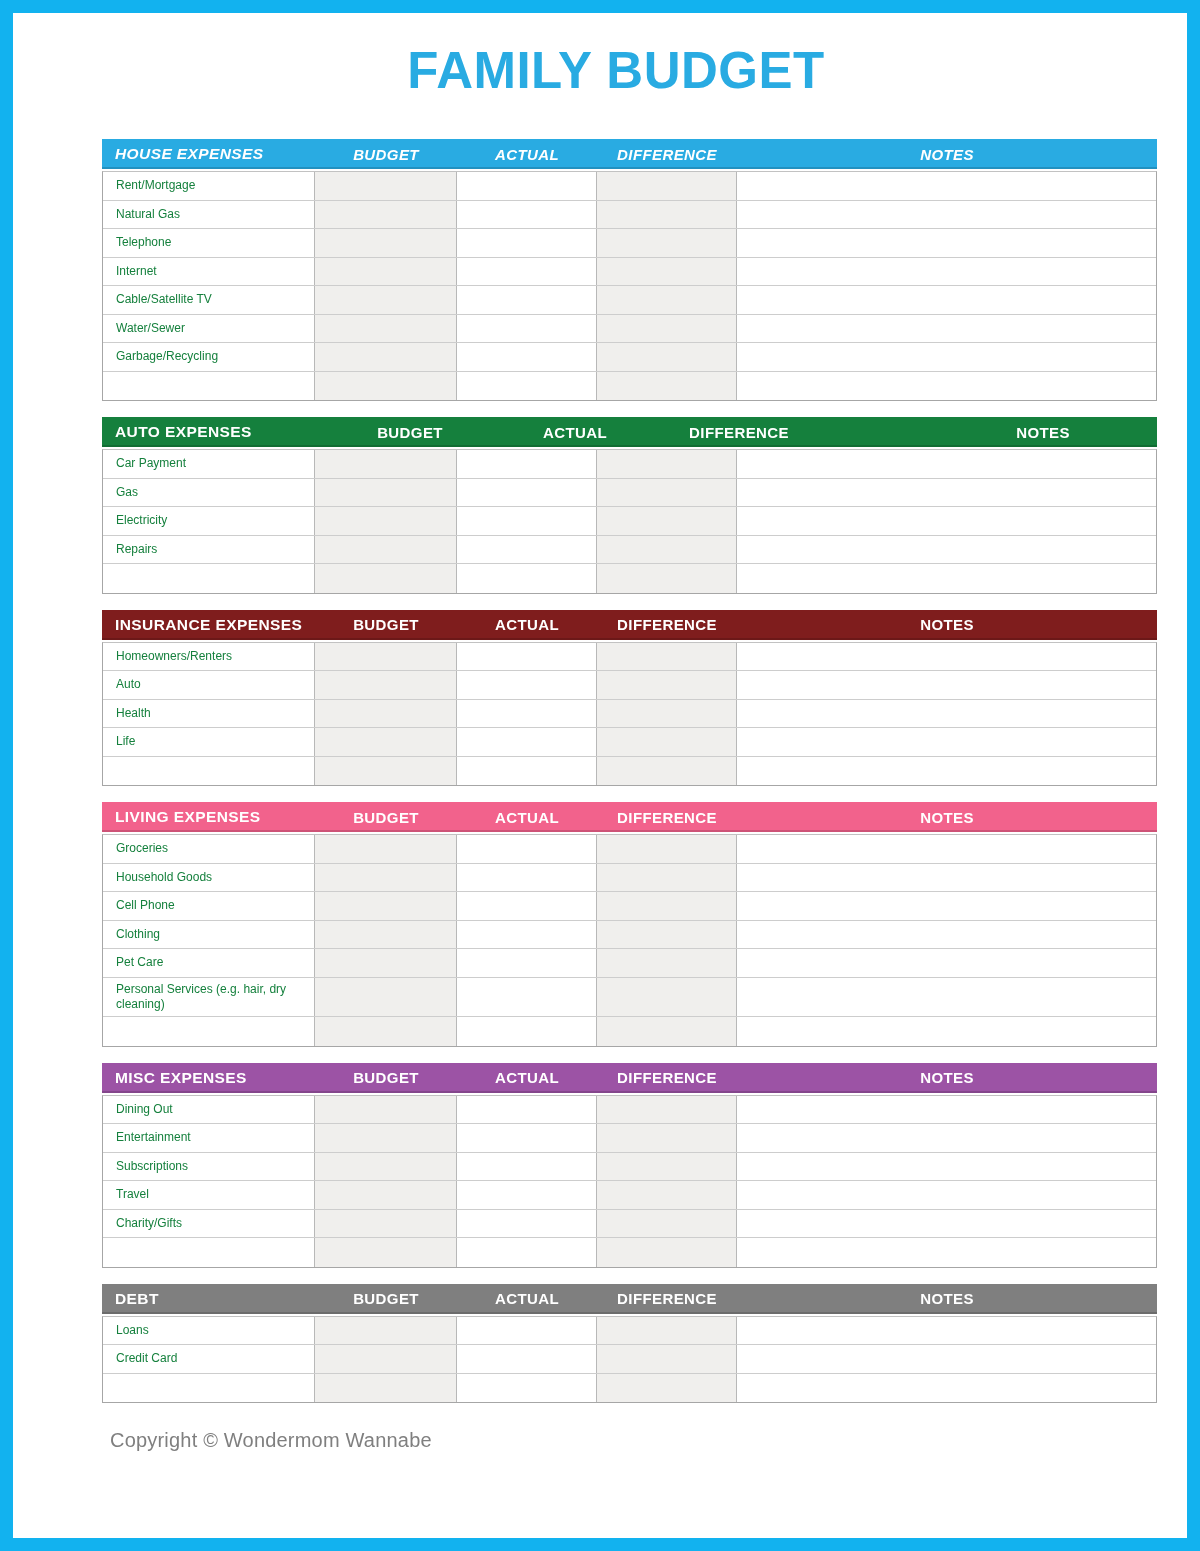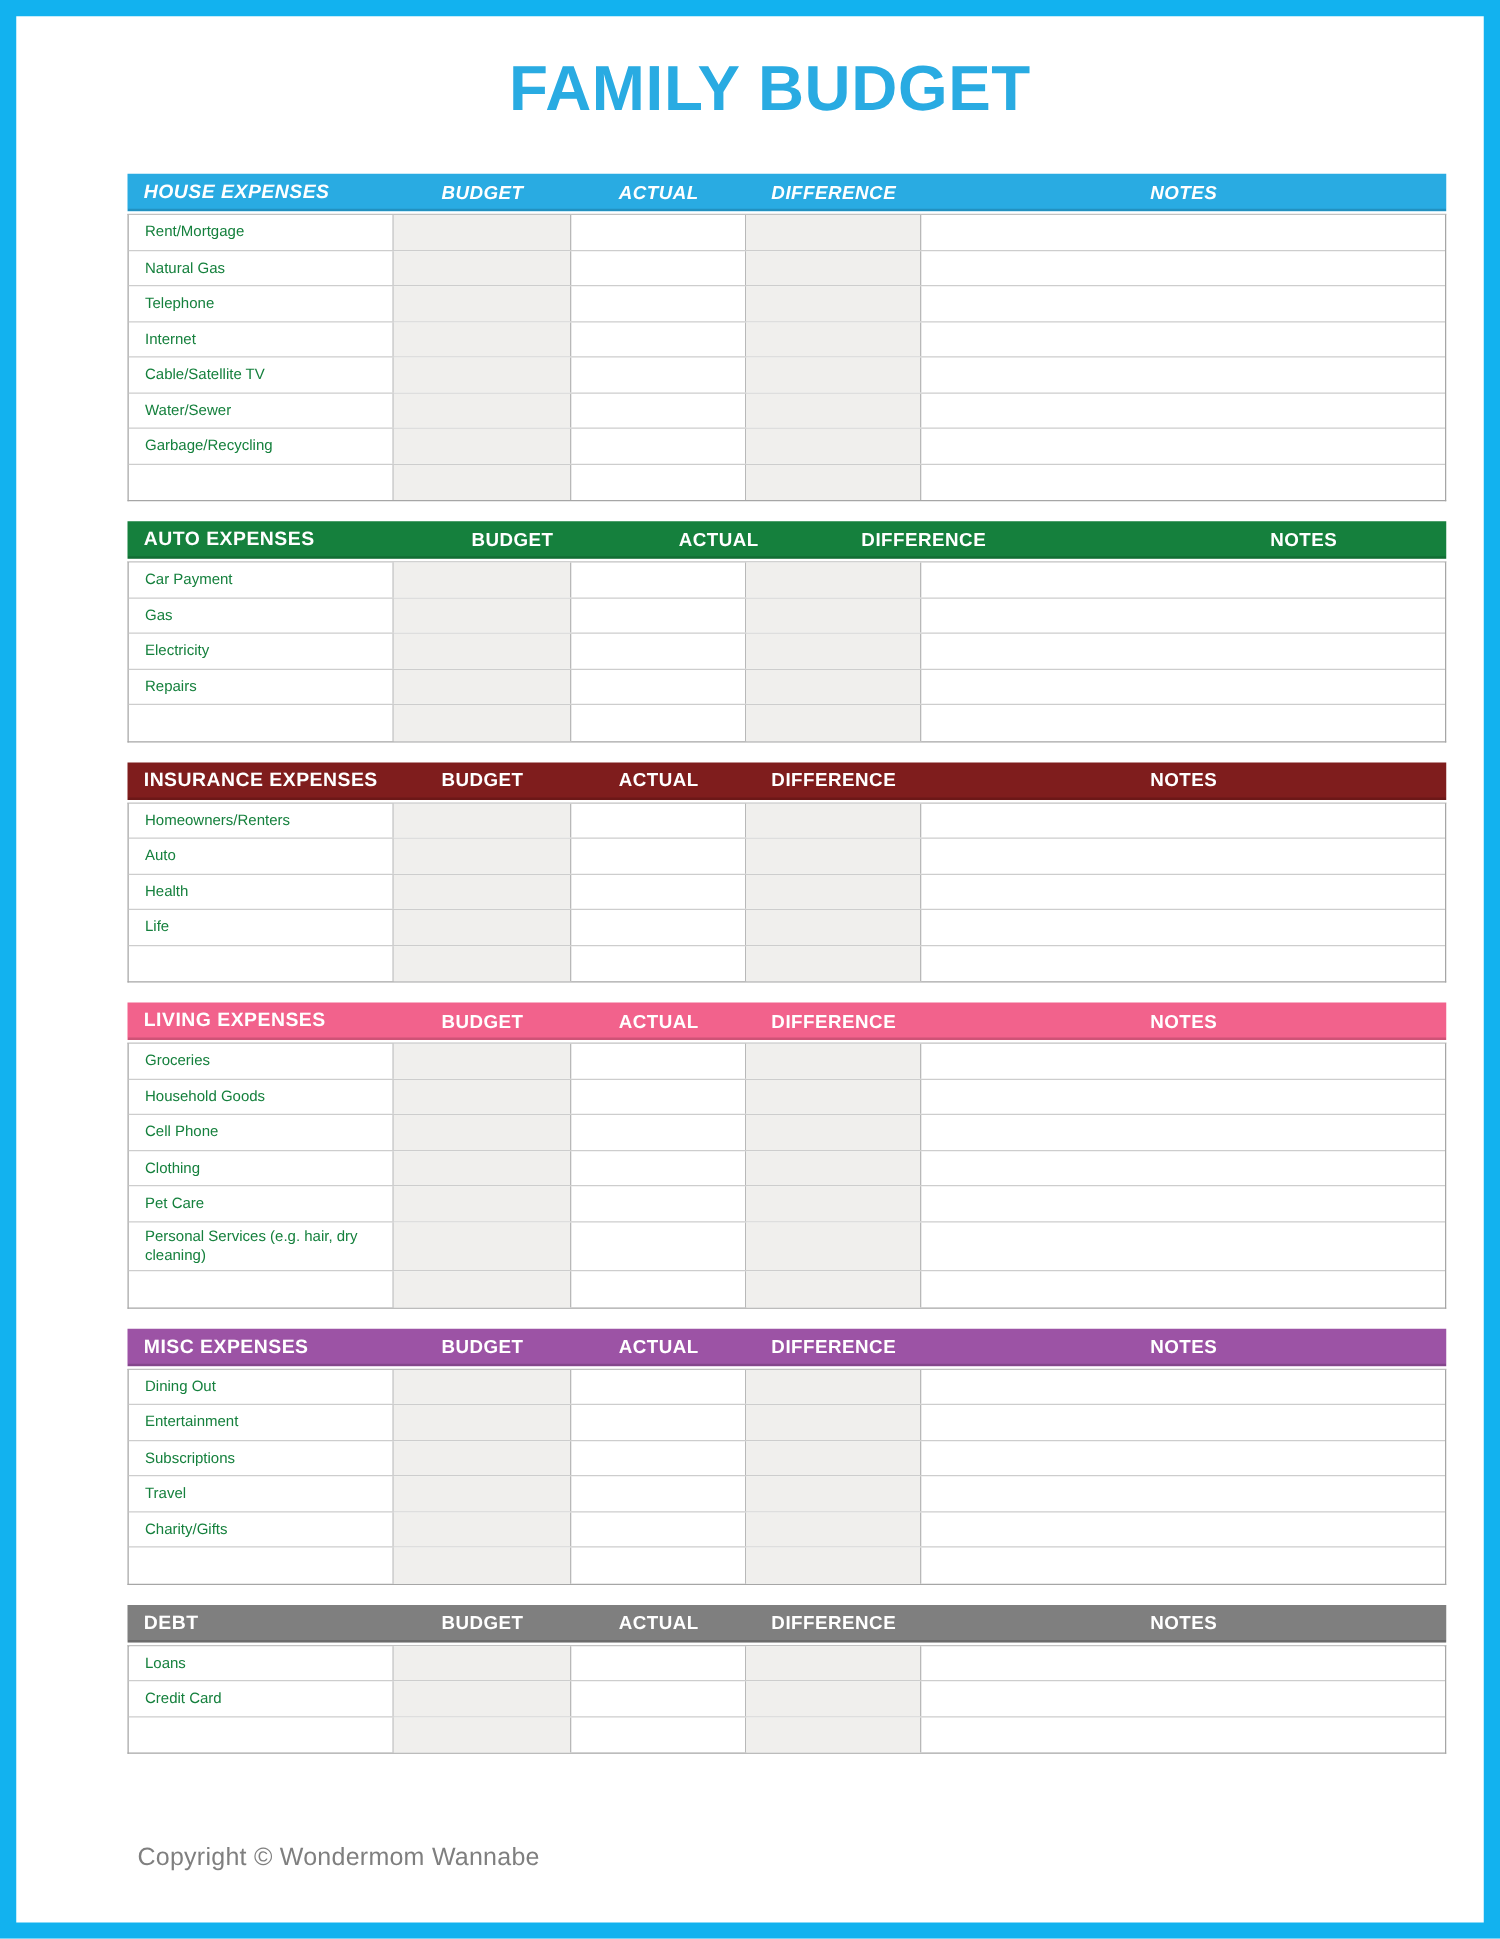--- a/index.html
+++ b/index.html
@@ -60,21 +60,21 @@
   .label {
     color: #15803d;
     font-size: 12px;
     line-height: 1.28;
     padding: 4px 26px 4px 13px;
     display: flex;
     align-items: center;
   }
   .fill { background: #f0efed; }
   .footer {
-    margin: 72px 0 0 65px;
+    margin: 26px 0 0 65px;
     color: #7f7f7f;
     font-size: 20px;
     letter-spacing: 0.2px;
   }
 </style>
 </head>
 <body>
 
 <div class="page">
   <h1 class="page-title">FAMILY BUDGET</h1>

